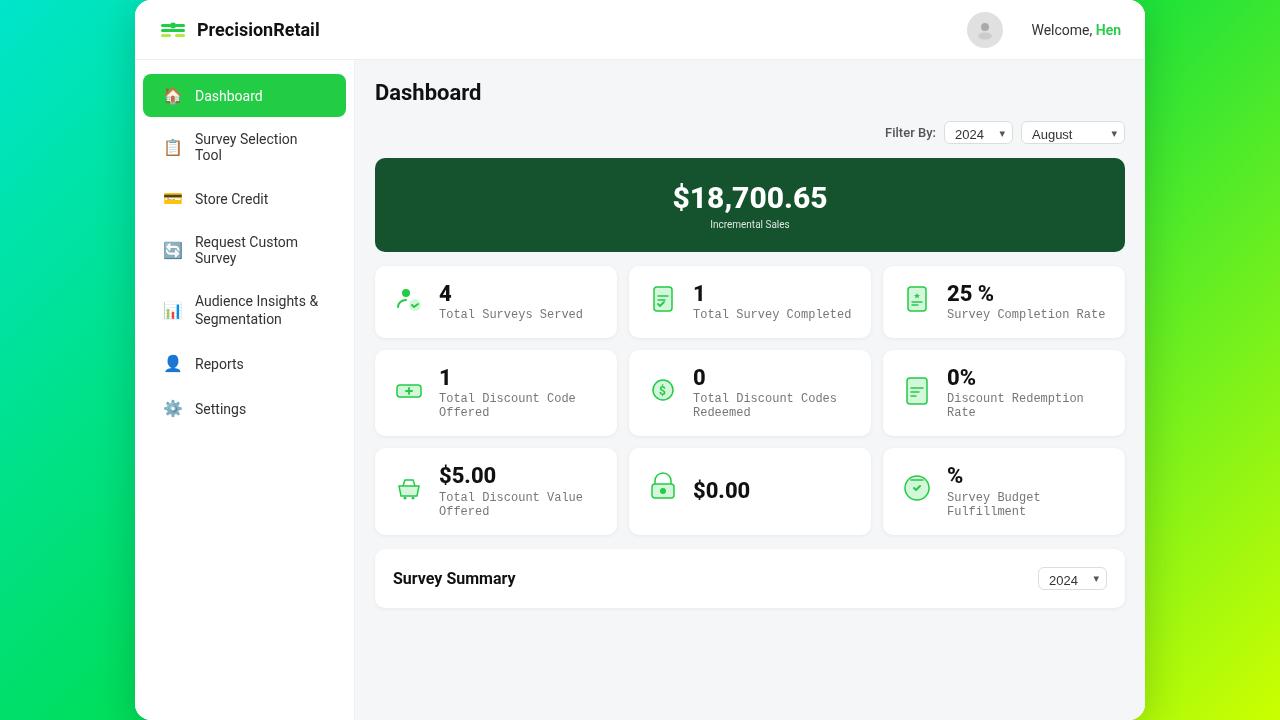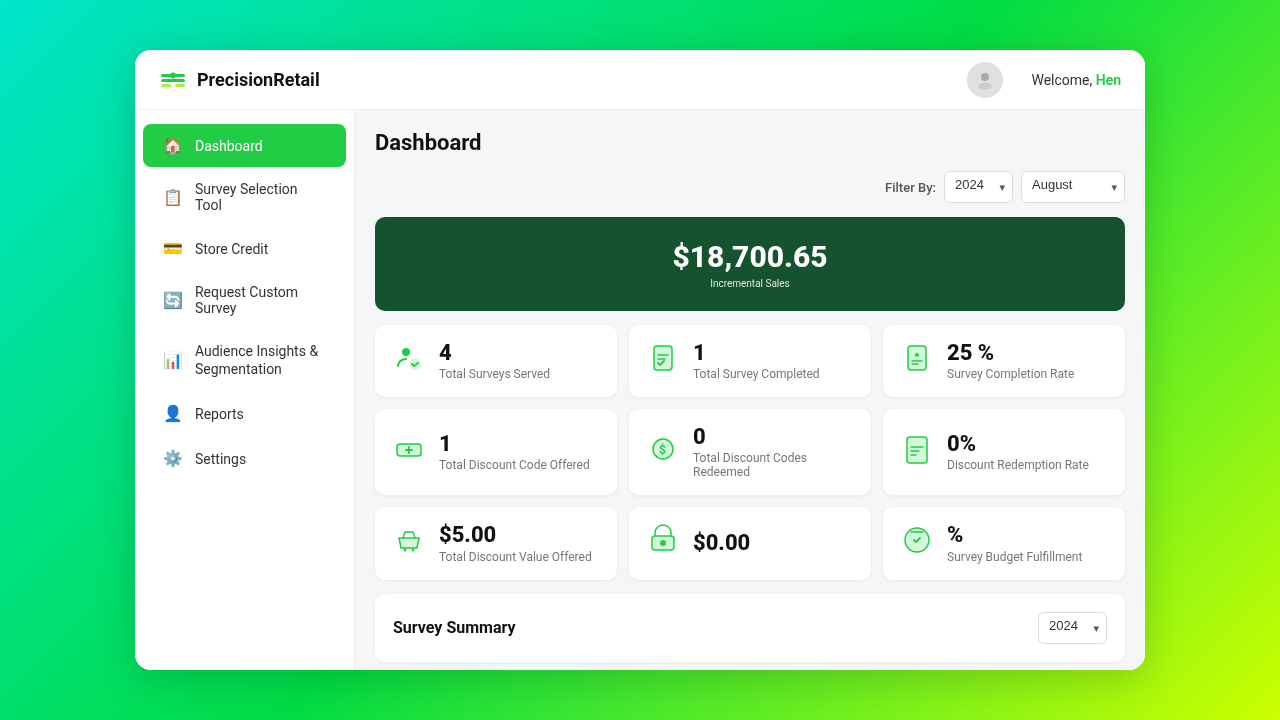--- a/index.html
+++ b/index.html
@@ -7,21 +7,21 @@
       font-family: -apple-system, BlinkMacSystemFont, 'Segoe UI', Roboto, sans-serif;
       background: linear-gradient(135deg, #00e5cc 0%, #00dd44 50%, #ccff00 100%);
       width: 1280px;
       height: 720px;
       display: flex;
       align-items: center;
       justify-content: center;
     }
     .app-container {
       width: 1010px;
-      height: 620px;
+      height: 720px;
       background: #fff;
       border-radius: 16px;
       display: flex;
       flex-direction: column;
       overflow: hidden;
       box-shadow: 0 8px 40px rgba(0,0,0,0.18);
     }
     
     .header {
       height: 60px;
@@ -125,21 +125,21 @@
       justify-content: flex-end;
       gap: 8px;
       margin-bottom: 14px;
     }
     .filter-label {
       font-size: 13px;
       color: #555;
       font-weight: 500;
     }
     .filter-select {
-      padding: 5px 28px 10px 10px;
+      padding: 5px 28px 1px 10px;
       border: 1px solid #ddd;
       border-radius: 6px;
       font-size: 13px;
       background: #fff;
       appearance: none;
       cursor: pointer;
       color: #333;
     }
     .select-wrapper {
       position: relative;
@@ -197,20 +197,21 @@
     .stat-value {
       font-size: 22px;
       font-weight: 800;
       color: #111;
       line-height: 1.1;
     }
     .stat-desc {
       font-size: 12px;
       color: #777;
       margin-top: 2px;
+      font-family: Liberation Mono, monospace;
     }
     
     .survey-summary-section {
       background: #fff;
       border-radius: 10px;
       padding: 18px;
       box-shadow: 0 1px 4px rgba(0,0,0,0.06);
     }
     .summary-header {
       display: flex;

